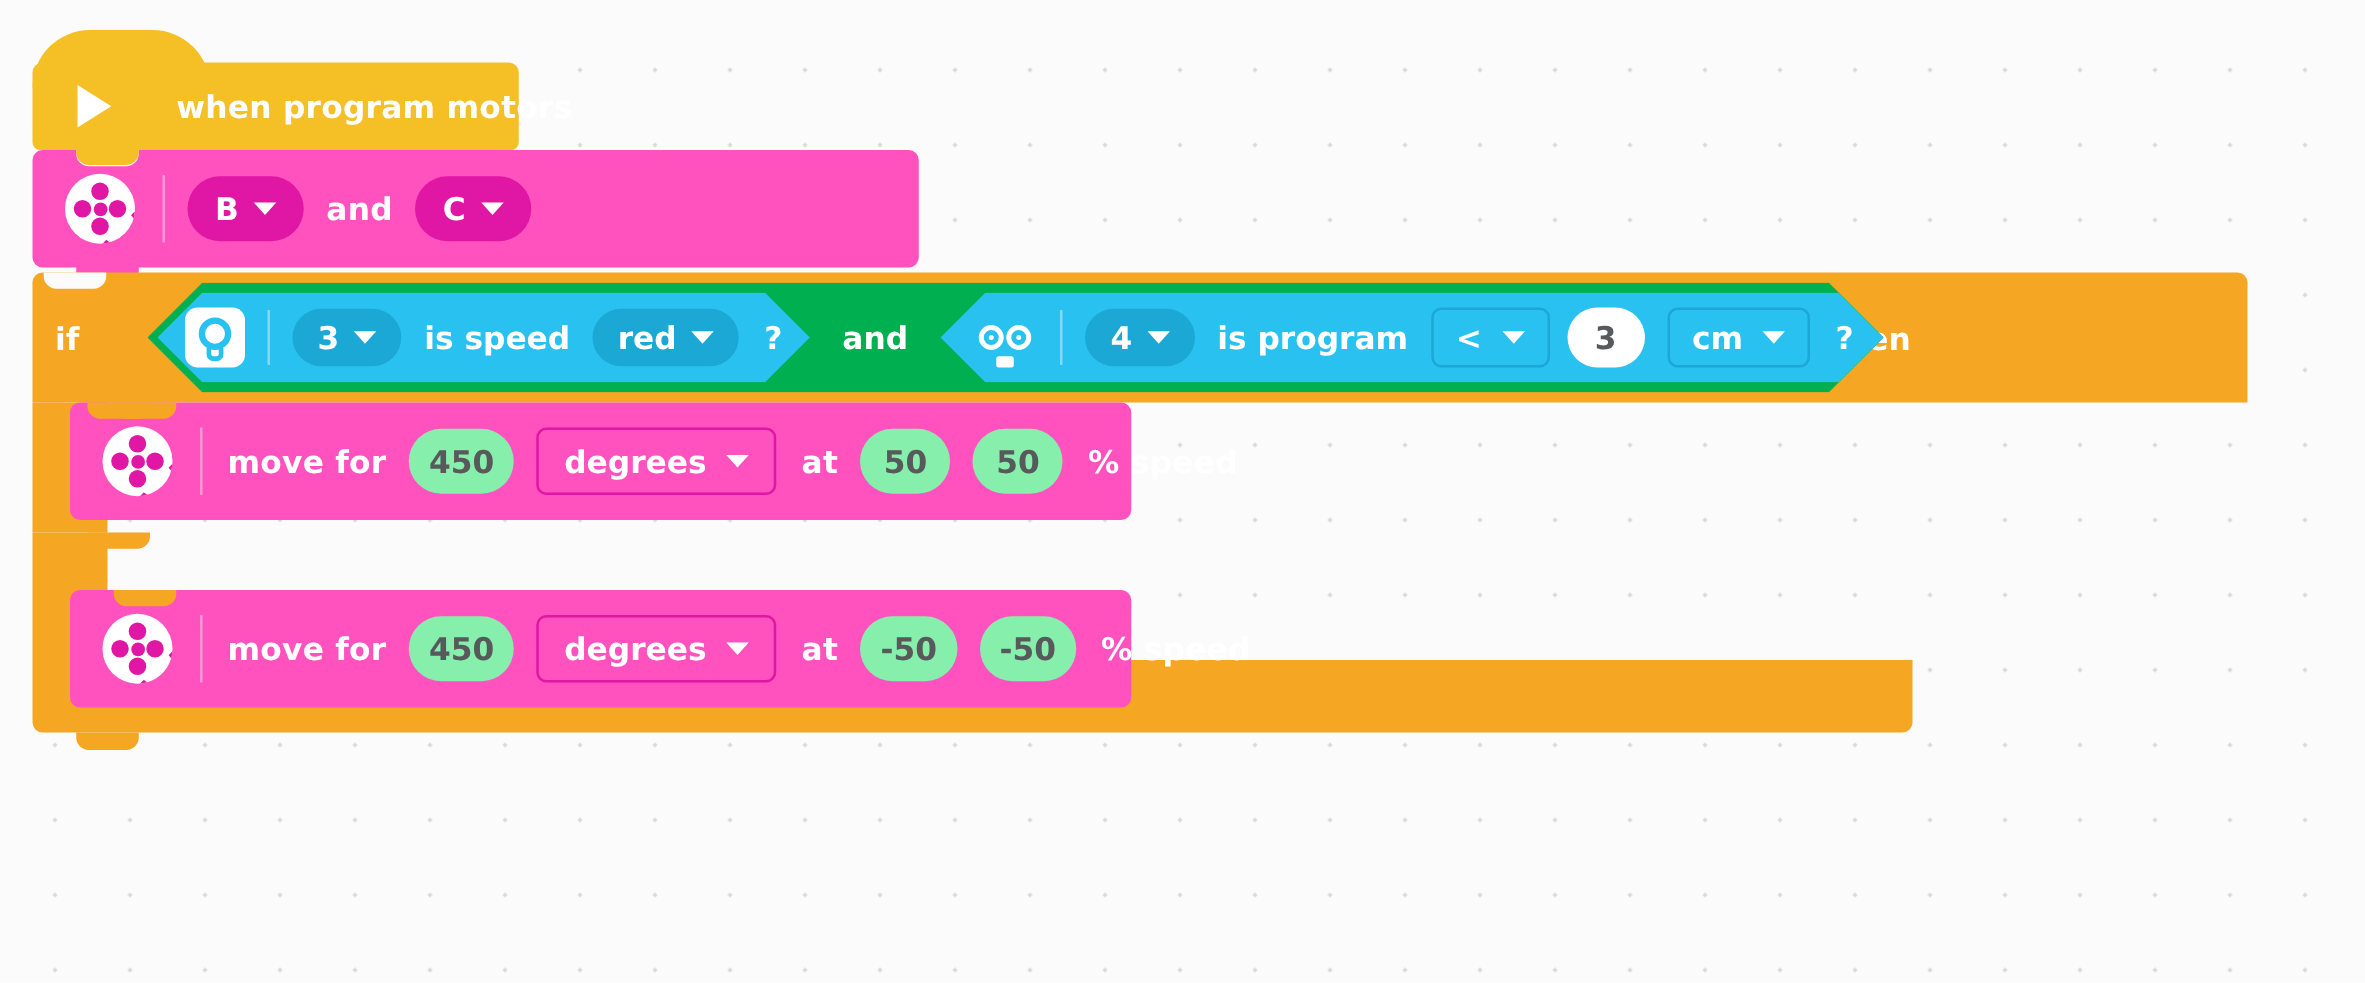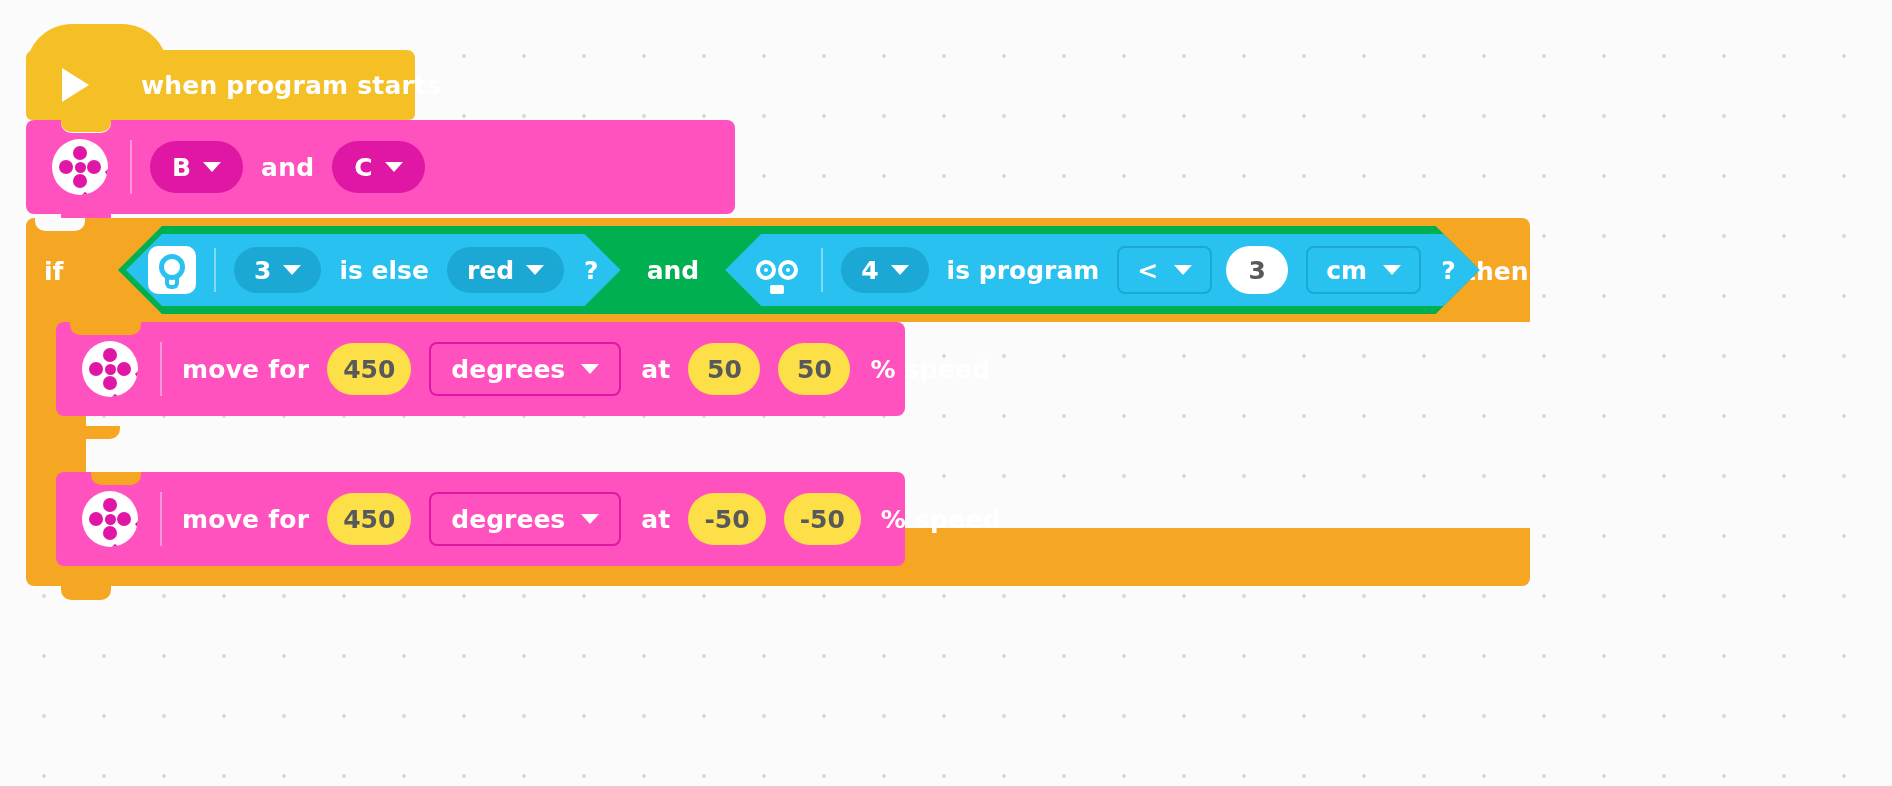--- a/index.html
+++ b/index.html
@@ -172,21 +172,21 @@
     padding: 0 20px;
     flex: 0 0 auto;
   }
   .dd-square .dd-val { color: #fff; font-weight: bold; font-size: 25px; }
 
   
   .num-oval {
     margin-left: 18px;
     min-width: 72px;
     height: 52px;
-    background: #fde047;
+    background: #86efac;
     border-radius: 26px;
     display: flex; align-items: center; justify-content: center;
     padding: 0 16px;
     color: #58595b;
     font-weight: bold;
     font-size: 25px;
     flex: 0 0 auto;
   }
 
   
@@ -194,21 +194,21 @@
     width: 0; height: 0;
     border-left: 9px solid transparent;
     border-right: 9px solid transparent;
     border-top: 10px solid #ffffff;
     flex: 0 0 auto;
   }
 
   
   .c-block { position: absolute; left: 26px; top: 218px; }
   .c-seg { background: #f5a623; position: relative; }
-  .c-head  { width: 1504px; height: 104px; border-radius: 8px 8px 0 0; }
+  .c-head  { width: 1772px; height: 104px; border-radius: 8px 8px 0 0; }
   .c-left-a { width: 60px; height: 104px; }
   .c-mid   { width: 1504px; height: 50px; }
   .c-left-b { width: 60px; height: 102px; }
   .c-foot  { width: 1504px; height: 58px; border-radius: 0 0 8px 8px; }
 
   .c-head-topnotch {
     position: absolute;
     left: 9px; top: 0;
     width: 50px; height: 13px;
     background: #fbfbfb;
@@ -380,21 +380,21 @@
 <body>
 
 <div id="canvas">
 
   <div class="hat-wrap">
     <div class="hat-dome"></div>
     <div class="hat-body"></div>
     <div class="hat-inner">
       <span class="play-tri"></span>
       <span class="divider-light"></span>
-      <span class="blk-label hat-text">when program starts</span>
+      <span class="blk-label hat-text">when program motors</span>
     </div>
     <div class="hat-notch"></div>
   </div>
 
   <div class="motor-blk" style="left:26px; top:120px; width:709px;">
     <div class="motor-top-notch"></div>
     <span class="hub-icon">
       <i class="d-n"></i>
         <i class="d-s"></i>
         <i class="d-w"></i>
@@ -428,21 +428,21 @@
             <span class="color-sensor-glyph">
               <span class="ring"></span>
               <span class="base"></span>
             </span>
           </span>
           <span class="bool-div"></span>
           <span class="dd-cyan">
             <span class="dd-val">3</span>
             <span class="caret"></span>
           </span>
-          <span class="bool-text">is else</span>
+          <span class="bool-text">is speed</span>
           <span class="dd-cyan">
             <span class="dd-val">red</span>
             <span class="caret"></span>
           </span>
           <span class="qmark">?</span>
           <span style="width:16px;"></span>
         </div>
 
         <span class="and-word">and</span>
 

